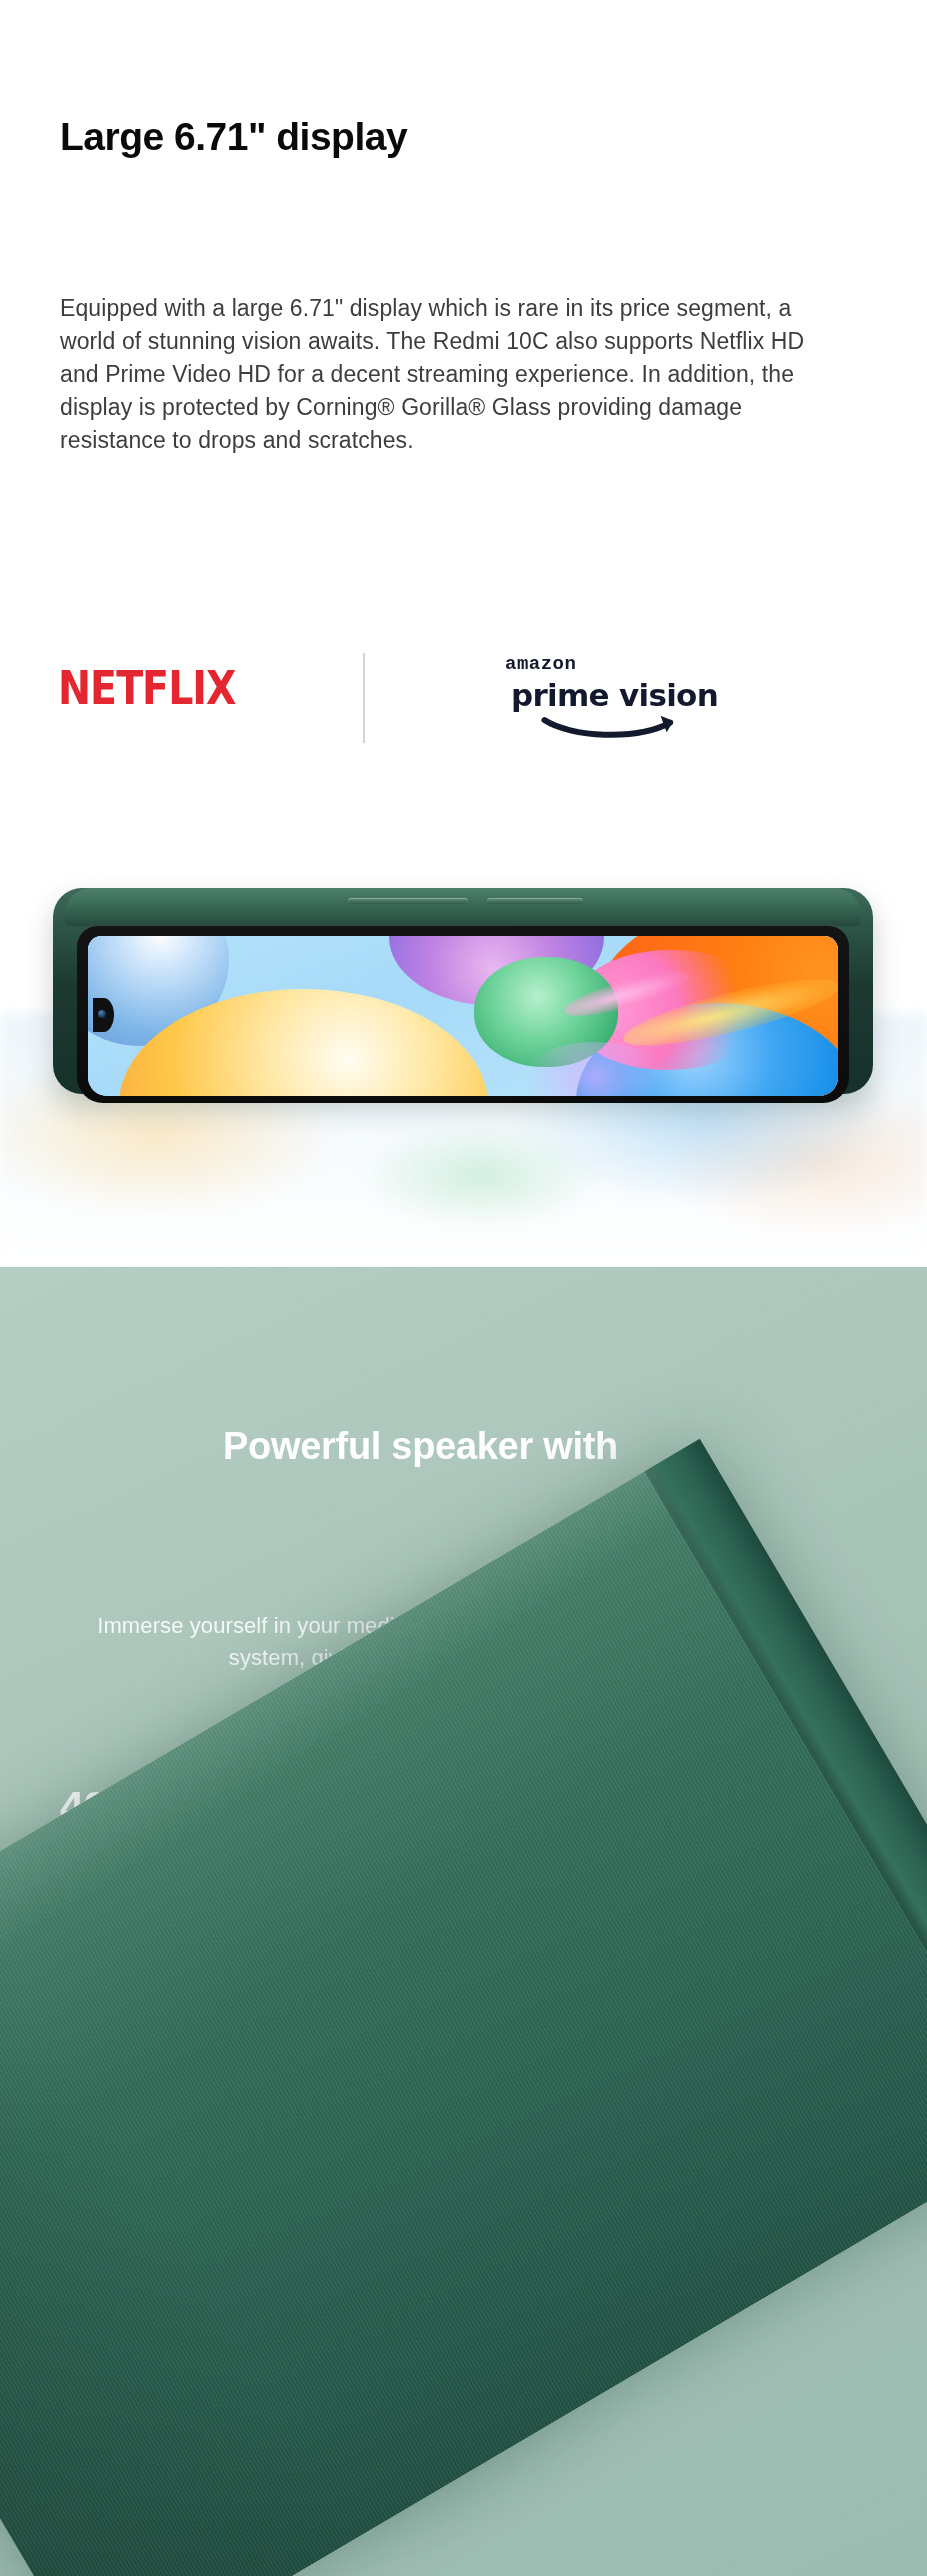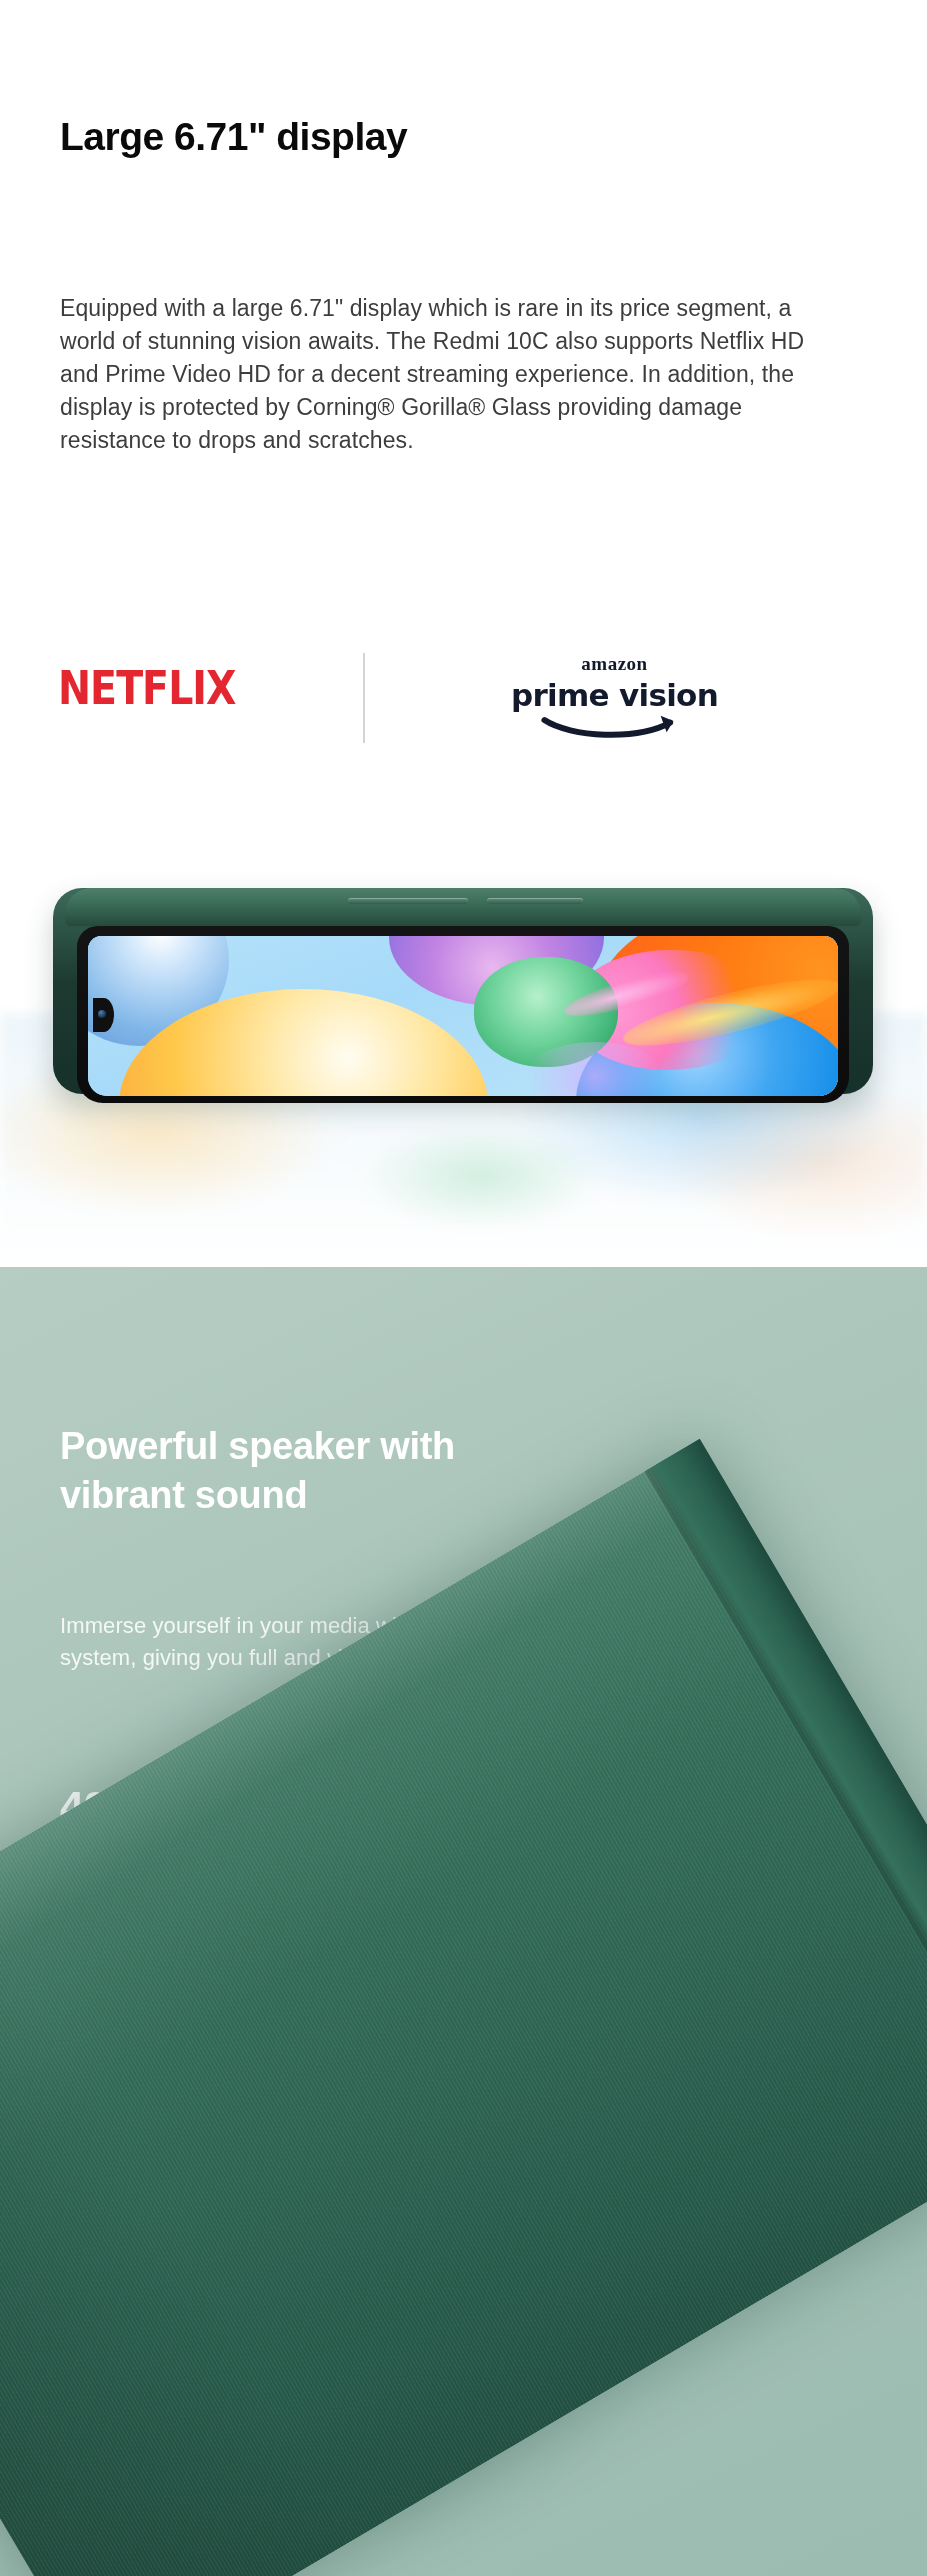--- a/index.html
+++ b/index.html
@@ -52,23 +52,23 @@
     transform-origin:left center;
   }
   .logo-divider{
     position:absolute; left:305px; top:0; width:1.7px; height:90px;
     background:#d4d4d4;
   }
   .prime-logo{
     position:absolute; left:447px; top:0; width:219px; height:93px;
   }
   .prime-logo .amazon-word{
-    display:block; text-align:center;
+    display:block; text-align:left;
     font-size:19px; font-weight:700; letter-spacing:0.5px;
-    color:#131A2E; font-family:Liberation Serif, serif;
+    color:#131A2E; font-family:Liberation Mono, monospace;
   }
   .prime-logo .pv-word{
     display:block; text-align:center; margin-top:1.7px;
     font-size:31px; font-weight:700; letter-spacing:-0.7px;
     color:#131A2E; font-family:"DejaVu Sans", sans-serif;
   }
   .prime-logo .smile{
     display:block; margin:0.9px auto 0; width:148px; height:26px;
   }
 
@@ -160,20 +160,21 @@
     content:""; position:absolute; left:5.2px; top:12px; width:7.7px; height:7.7px;
     border-radius:50%;
     background:radial-gradient(circle at 36% 32%,#4e7fb8 0%,#16324f 70%,#05111f 100%);
   }
 
   
   #speaker-section{
     position:absolute; left:0; top:1267px; width:927px; height:1309px;
     background:linear-gradient(155deg,#b6cdc3 0%,#a9c4b9 38%,#a2bfb4 70%,#9cbcb1 100%);
     overflow:hidden;
+    text-align:center;
   }
   .headline-2{
     position:absolute; left:60px; top:155px; width:721px;
     font-size:38px; font-weight:700; letter-spacing:-0.3px;
     line-height:1.30; color:#ffffff;
   }
   .headline-2 .ln{ display:block; }
   .body-2{
     position:absolute; left:60px; top:343px; width:738px;
     font-size:22px; font-weight:400; line-height:1.46;
@@ -275,21 +276,20 @@
         </div>
       </div>
     </div>
   </div>
 </section>
 
 <section id="speaker-section">
 
   <h2 class="headline-2">
     <span class="ln">Powerful speaker with</span>
-    <span class="ln">vibrant sound</span>
   </h2>
 
   <p class="body-2">Immerse yourself in your media with Redmi 10C's powerful speaker system, giving you full and vibrant audio.</p>
 
   <div class="stat-number">40%</div>
   <div class="stat-caption">Higher volume than the previous generation.</div>
 
   <div class="backphone-shadow"></div>
   <div class="backphone">
     <div class="slab">

